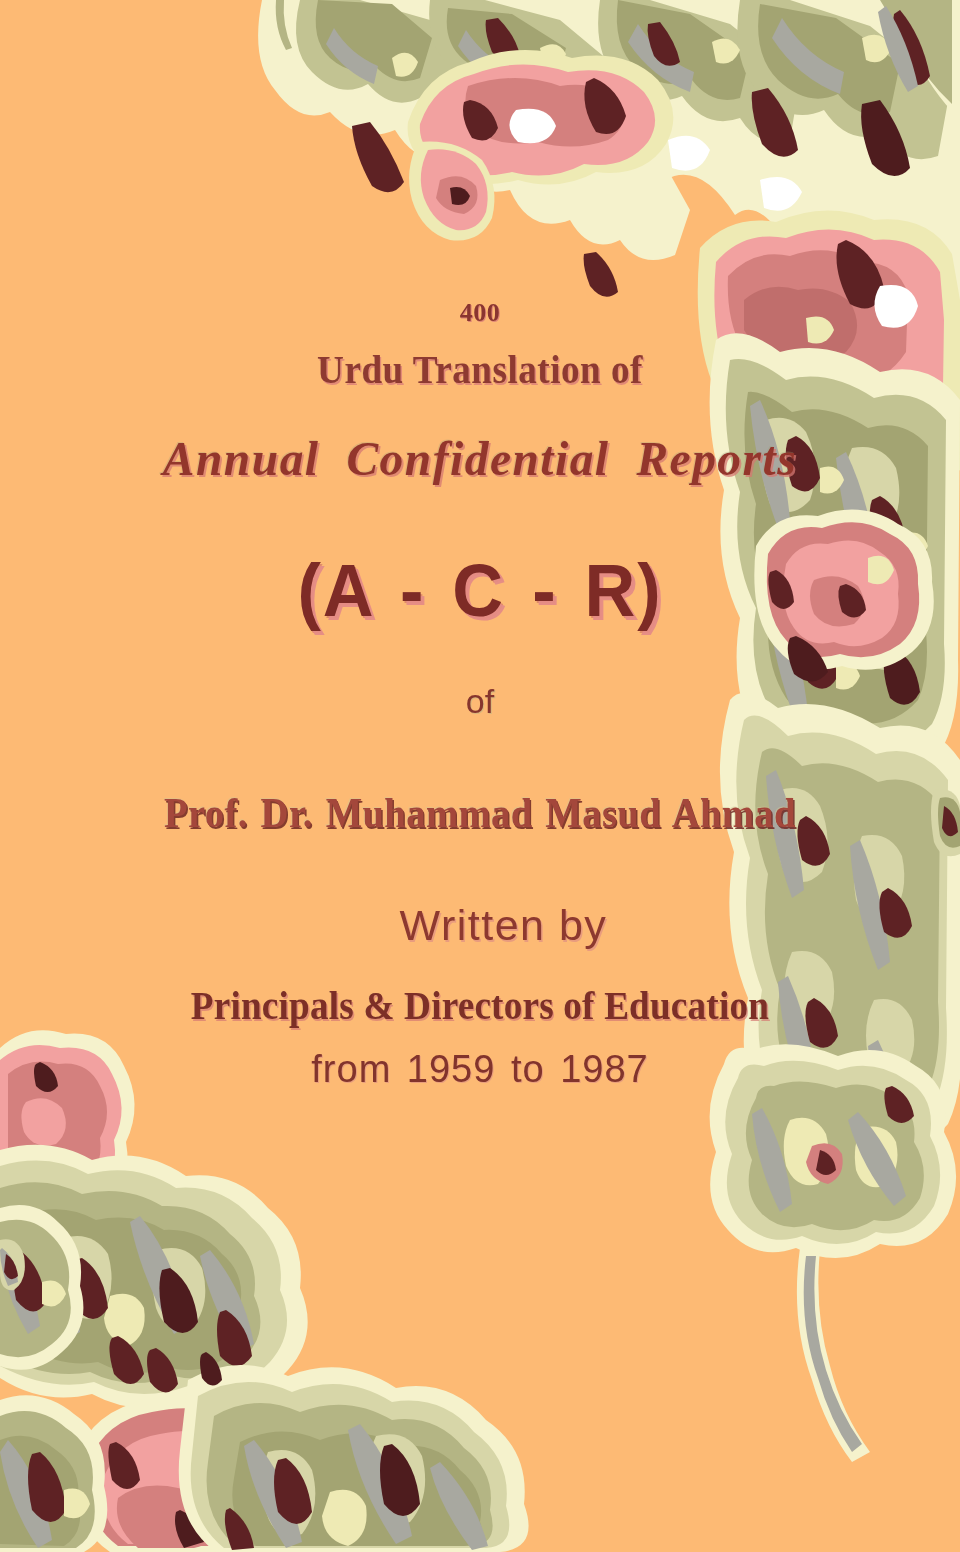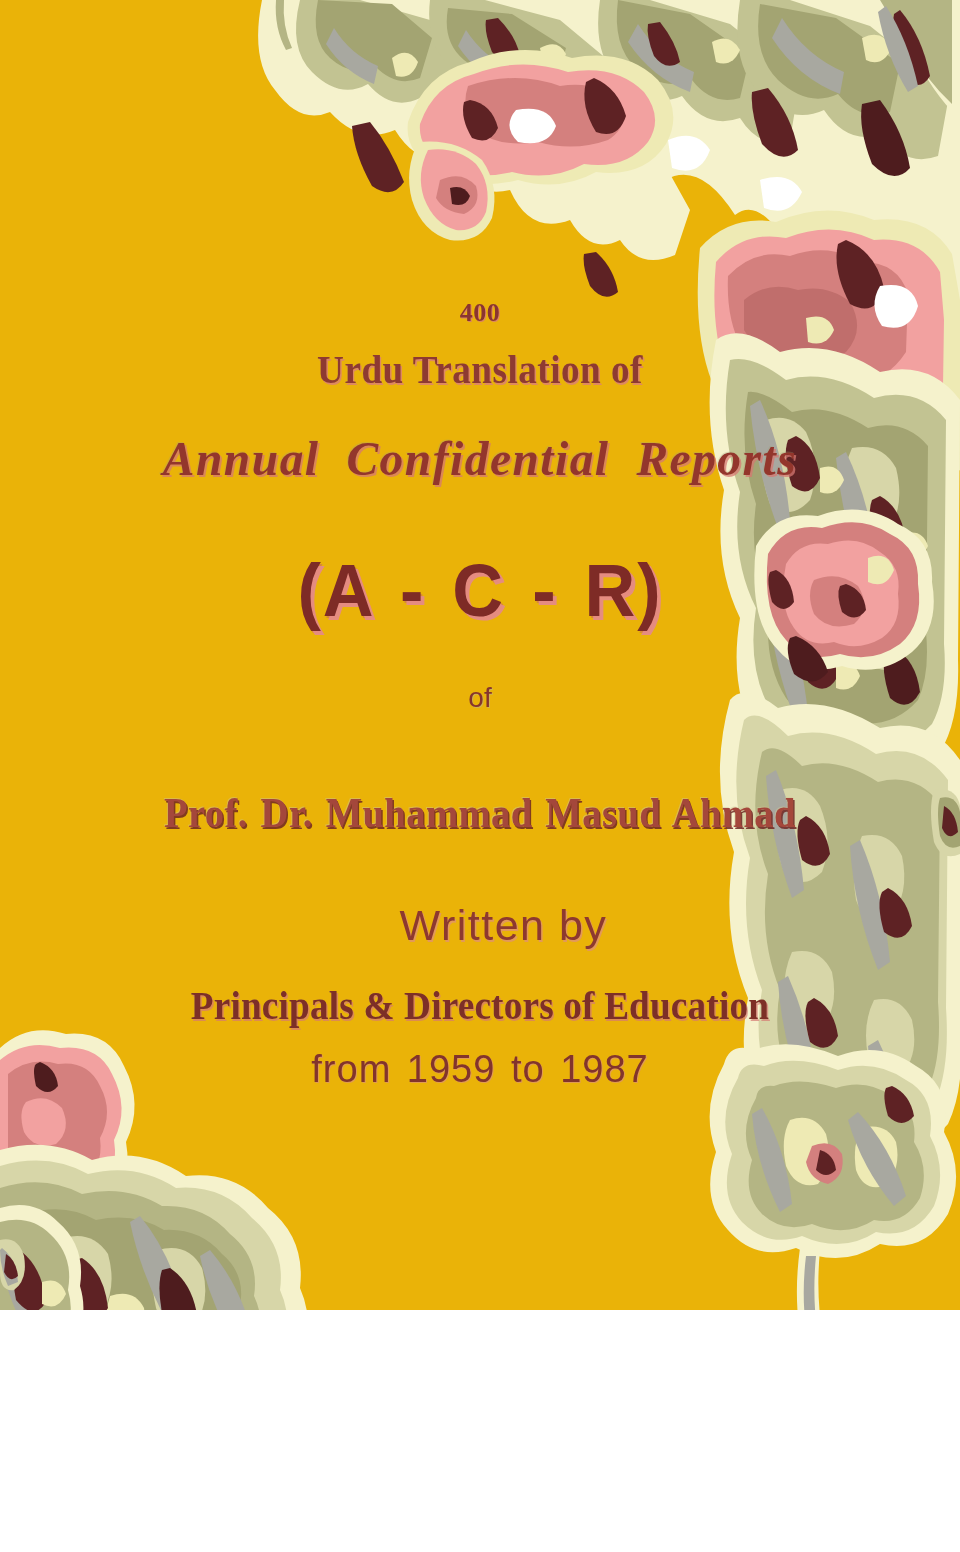--- a/index.html
+++ b/index.html
@@ -4,22 +4,22 @@
 <title>ACR Title Page</title>
 <style>
   html, body {
     margin: 0;
     padding: 0;
     background: #ffffff;
   }
   #page {
     position: relative;
     width: 960px;
-    height: 1310px;
-    background: #eab308;
+    height: 1552px;
+    background: #fdba74;
     overflow: hidden;
     font-family: "Liberation Serif", serif;
   }
 
   
   #floral-border {
     position: absolute;
     inset: 0;
     width: 960px;
     height: 1552px;
@@ -92,21 +92,21 @@
     transform: scaleX(0.95);
     text-shadow: 4px 4px 0 rgba(229,139,134,0.95), 2px 2px 0 rgba(200,100,96,0.55);
   }
 
   .connector-of {
     position: absolute;
     left: 0; right: 0;
     top: 682px;
     font-family: "Liberation Sans", sans-serif;
     font-weight: normal;
-    font-size: 28px;
+    font-size: 34px;
     color: #86352d;
     text-shadow: 1px 1px 0 rgba(190,180,130,0.6);
   }
 
   .author {
     position: absolute;
     left: 0; right: 0;
     top: 789px;
     font-family: "Liberation Serif", serif;
     font-weight: bold;

